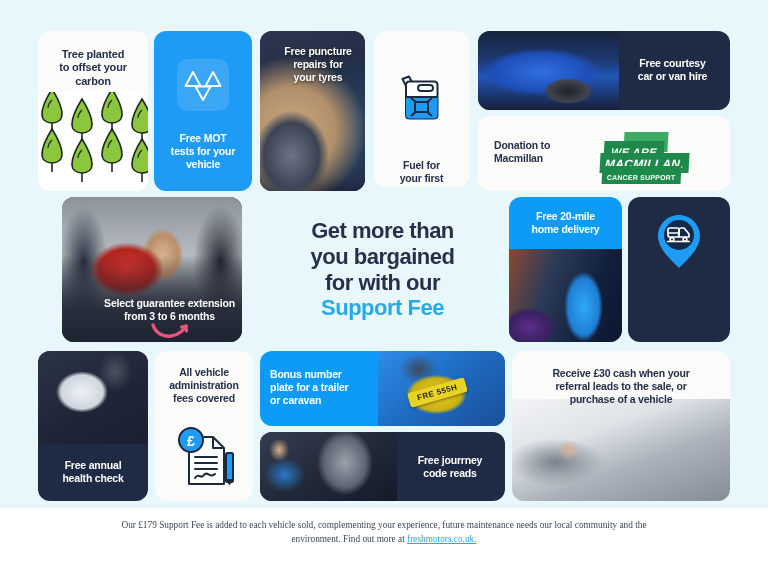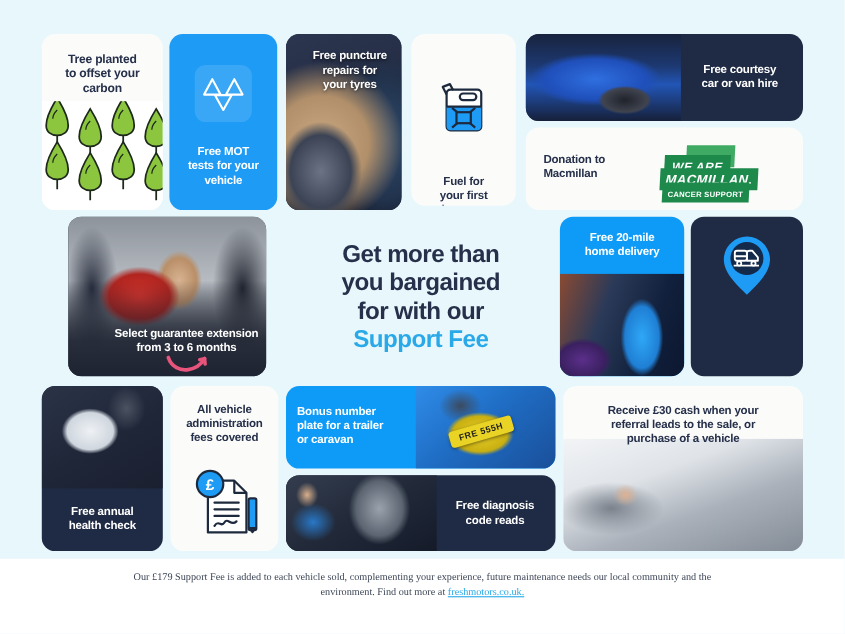--- a/index.html
+++ b/index.html
@@ -312,21 +312,21 @@
     <div class="photo ph-plate">
       <div class="plate">FRE 555H</div>
     </div>
     <div class="ttl t-white" style="left:10px; top:17px; width:110px; font-size:10.5px; text-align:left; white-space:pre-line;">Bonus number
 plate for a trailer
 or caravan</div>
   </div>
 
   <div class="card navy" style="left:260px; top:432px; width:245px; height:69px;">
     <div class="photo ph-cab"></div>
-    <div class="ttl t-white" style="left:140px; top:22px; width:100px; font-size:10.5px; white-space:pre-line;">Free diagnosis
+    <div class="ttl t-white" style="left:140px; top:22px; width:100px; font-size:10.5px; white-space:pre-line;">Free jourrney
 code reads</div>
   </div>
 
   <div class="card white" style="left:512px; top:351px; width:218px; height:150px;">
     <div class="photo ph-ref"></div>
     <div class="ttl t-dark" style="left:0; top:16px; width:218px; font-size:10.5px; white-space:pre-line;">Receive £30 cash when your
 referral leads to the sale, or
 purchase of a vehicle</div>
   </div>
 

